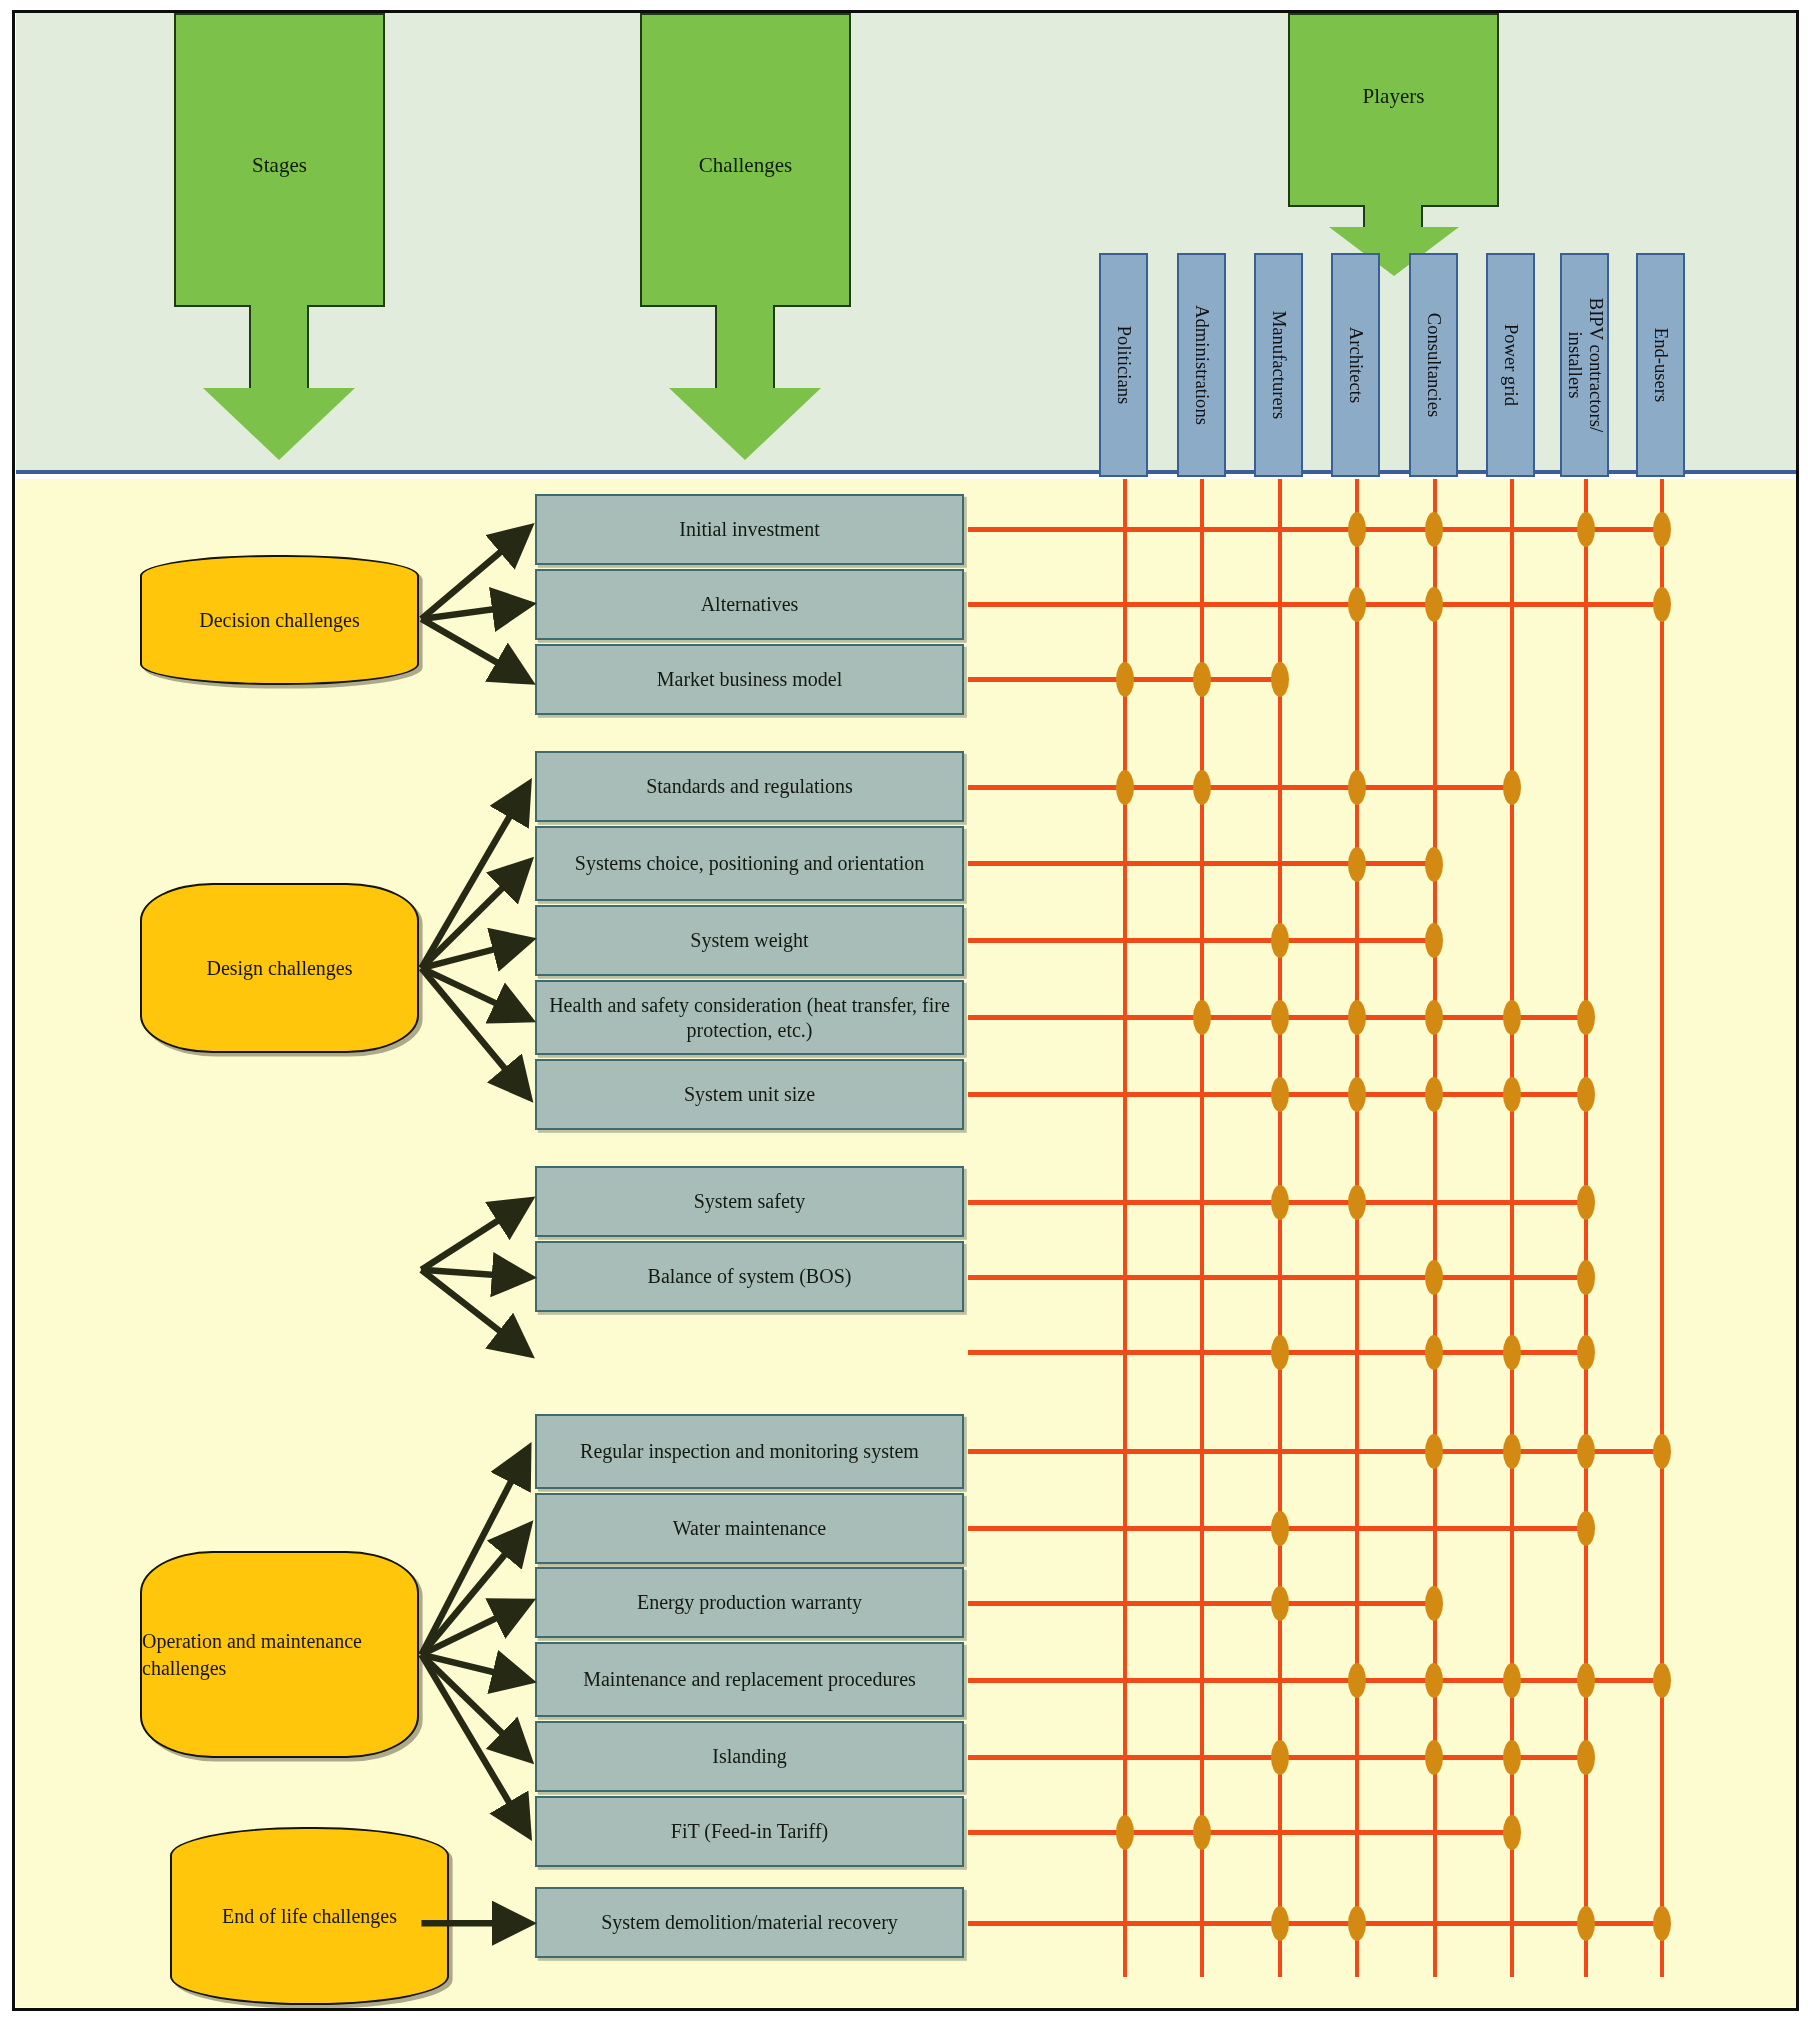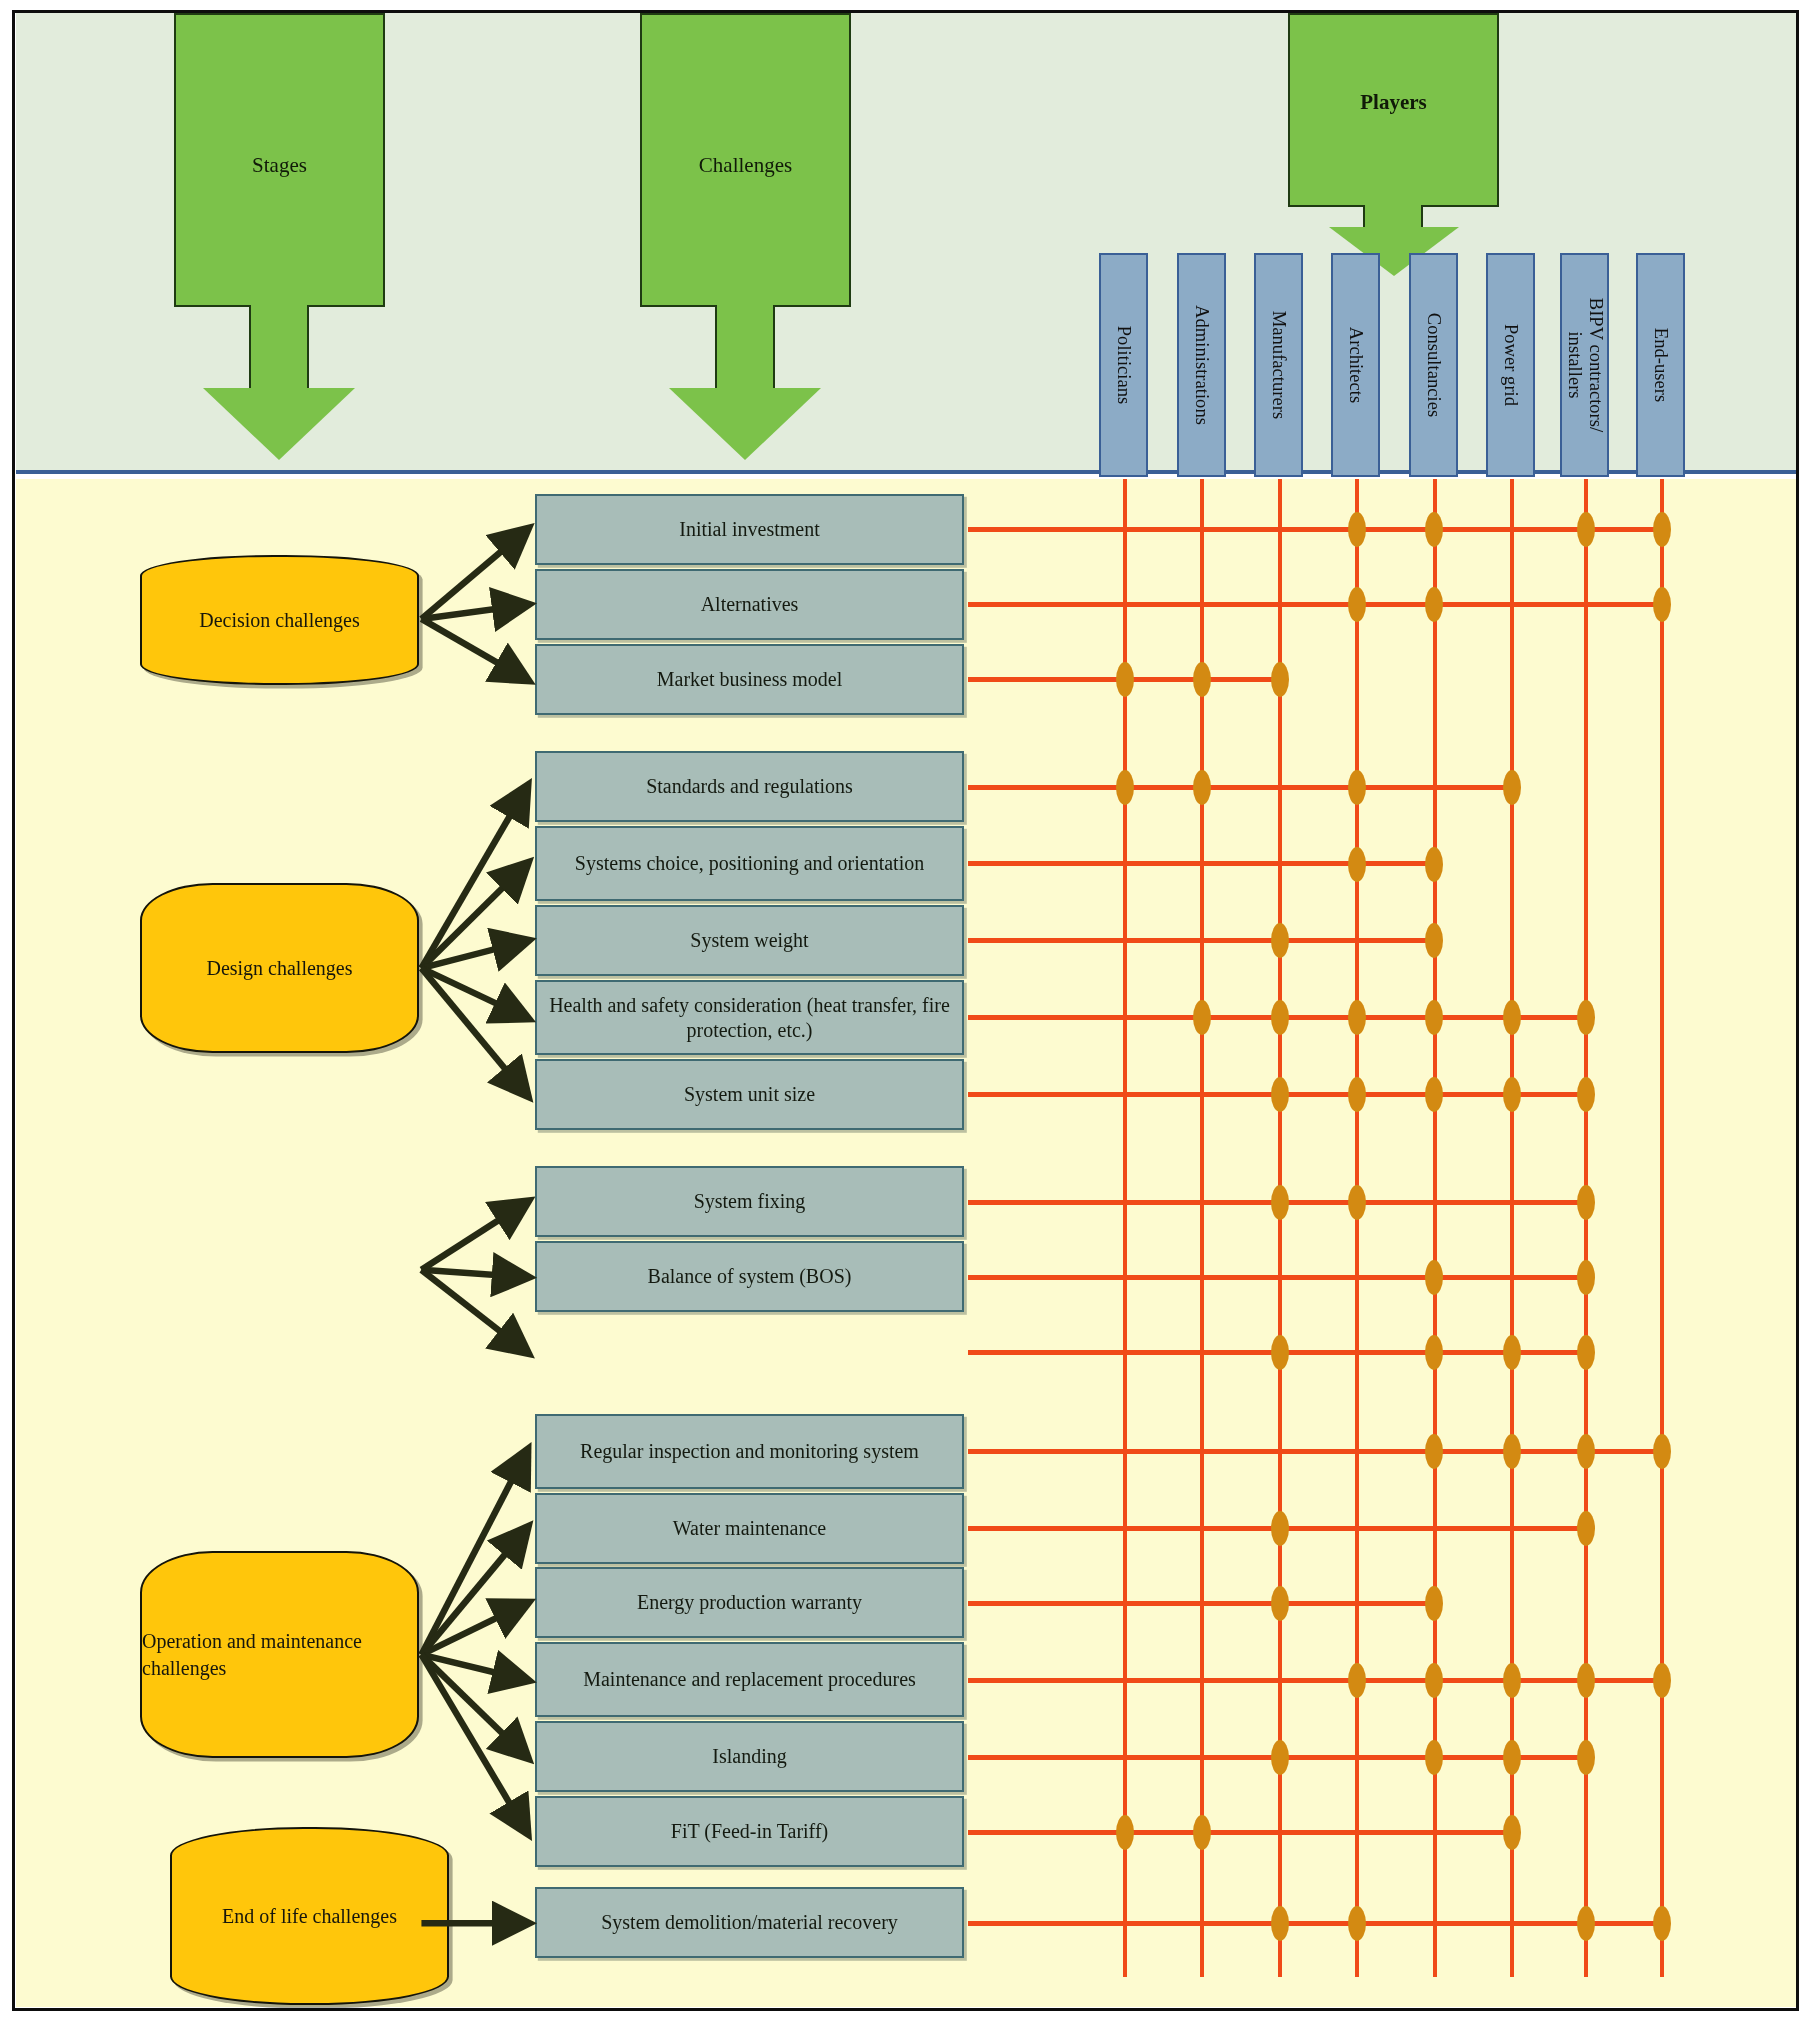--- a/index.html
+++ b/index.html
@@ -62,21 +62,21 @@
     <div class="stem" style="height:294px;"></div>
     <div class="neck" style="left:75px;top:292px;width:60px;height:85px;"></div>
     <div class="head" style="left:29px;top:375px;border-left:76px solid transparent;border-right:76px solid transparent;border-top:72px solid #7cc24a;"></div>
     <div class="lbl" style="top:140px;">Challenges</div>
   </div>
 
   <div class="garrow" id="ar2" style="left:1288px;top:13.4px;width:211px;height:231px;">
     <div class="stem" style="height:194px;"></div>
     <div class="neck" style="left:75px;top:192px;width:60px;height:24px;"></div>
     <div class="head" style="left:41px;top:214px;border-left:65px solid transparent;border-right:65px solid transparent;border-top:49px solid #7cc24a;"></div>
-    <div class="lbl" style="top:77px;font-weight:bold;">Players</div>
+    <div class="lbl" style="top:71px;">Players</div>
   </div>
 
   <div class="pbar" style="left:1099px;">
       <span>Politicians</span>
     </div>
   <div class="pbar" style="left:1177px;">
       <span>Administrations</span>
     </div>
   <div class="pbar" style="left:1254px;">
       <span>Manufacturers</span>
@@ -105,21 +105,21 @@
   <div class="chal" style="left:535px;top:494px;width:429px;height:71px;">Initial investment</div>
   <div class="chal" style="left:535px;top:569px;width:429px;height:71px;">Alternatives</div>
   <div class="chal" style="left:535px;top:644px;width:429px;height:71px;">Market business model</div>
 
   <div class="chal" style="left:535px;top:751px;width:429px;height:71px;">Standards and regulations</div>
   <div class="chal" style="left:535px;top:826px;width:429px;height:75px;">Systems choice, positioning and orientation</div>
   <div class="chal" style="left:535px;top:905px;width:429px;height:71px;">System weight</div>
   <div class="chal" style="left:535px;top:980px;width:429px;height:75px;">Health and safety consideration (heat transfer, fire protection, etc.)</div>
   <div class="chal" style="left:535px;top:1059px;width:429px;height:71px;">System unit size</div>
 
-  <div class="chal" style="left:535px;top:1166px;width:429px;height:71px;">System fixing</div>
+  <div class="chal" style="left:535px;top:1166px;width:429px;height:71px;">System safety</div>
   <div class="chal" style="left:535px;top:1241px;width:429px;height:71px;">Balance of system (BOS)</div>
 
   <div class="chal" style="left:535px;top:1414px;width:429px;height:75px;">Regular inspection and monitoring system</div>
   <div class="chal" style="left:535px;top:1493px;width:429px;height:71px;">Water maintenance</div>
   <div class="chal" style="left:535px;top:1567px;width:429px;height:71px;">Energy production warranty</div>
   <div class="chal" style="left:535px;top:1642px;width:429px;height:75px;">Maintenance and replacement procedures</div>
   <div class="chal" style="left:535px;top:1721px;width:429px;height:71px;">Islanding</div>
   <div class="chal" style="left:535px;top:1796px;width:429px;height:71px;">FiT (Feed-in Tariff)</div>
 
   <div class="chal" style="left:535px;top:1887px;width:429px;height:71px;">System demolition/material recovery</div>

